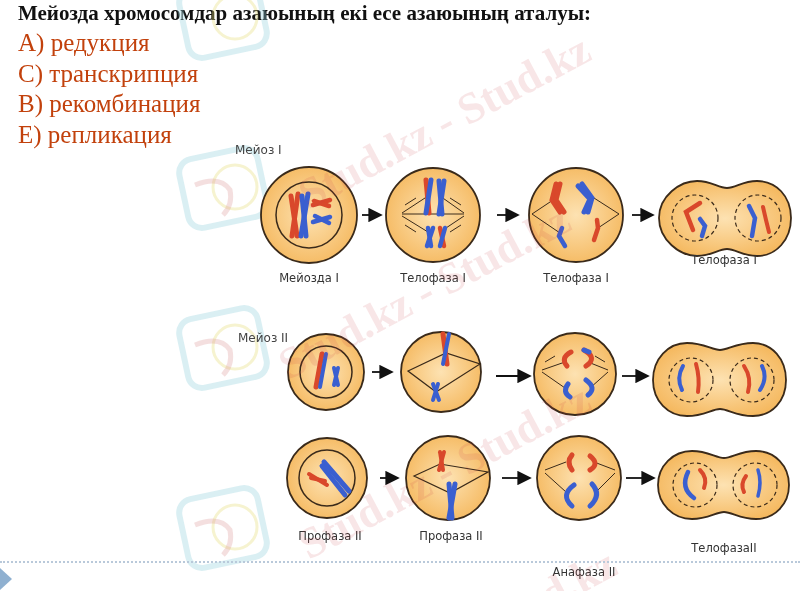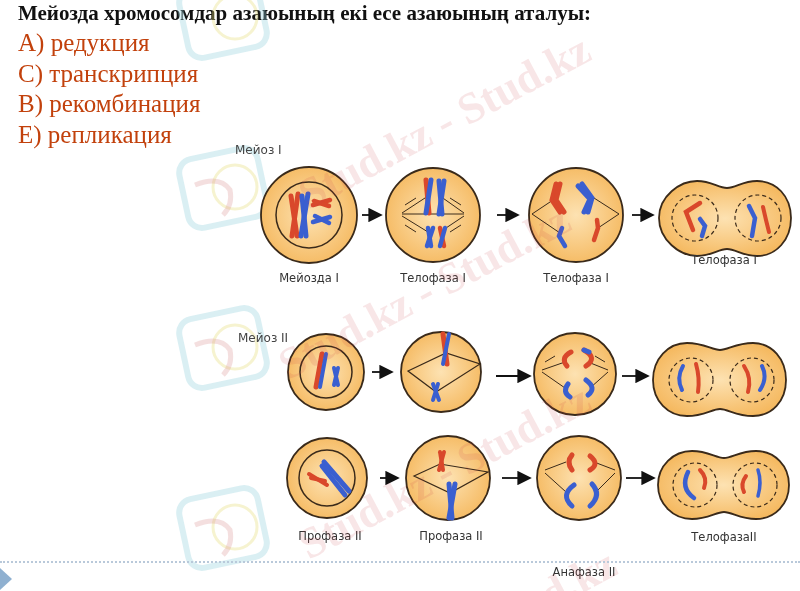--- a/index.html
+++ b/index.html
@@ -214,21 +214,21 @@
 </svg>
 
 <div class="label" style="left:249px;top:271px;">Мейозда I</div>
 <div class="label" style="left:373px;top:271px;">Телофаза I</div>
 <div class="label" style="left:516px;top:271px;">Телофаза I</div>
 <div class="label" style="left:664px;top:253px;">Телофаза I</div>
 
 <div class="label" style="left:270px;top:529px;">Профаза II</div>
 <div class="label" style="left:391px;top:529px;">Профаза II</div>
 <div class="label" style="left:524px;top:529px;margin-top:36px;">Анафаза II</div>
-<div class="label" style="left:664px;top:530px;">ТелофазаII</div>
+<div class="label" style="left:664px;top:541px;">ТелофазаII</div>
 
 <div class="wm" style="left:290px;top:175px;font-size:44px;">Stud.kz - Stud.kz</div>
 <div class="wm" style="left:270px;top:345px;font-size:44px;">Stud.kz - Stud.kz</div>
 <div class="wm" style="left:290px;top:525px;font-size:44px;">Stud.kz - Stud.kz</div>
 <div class="wm" style="left:475px;top:605px;font-size:44px;">Stud.kz</div>
 
 <div class="divider"></div>
 <div class="nav-arrow"></div>
 
 </body></html>

